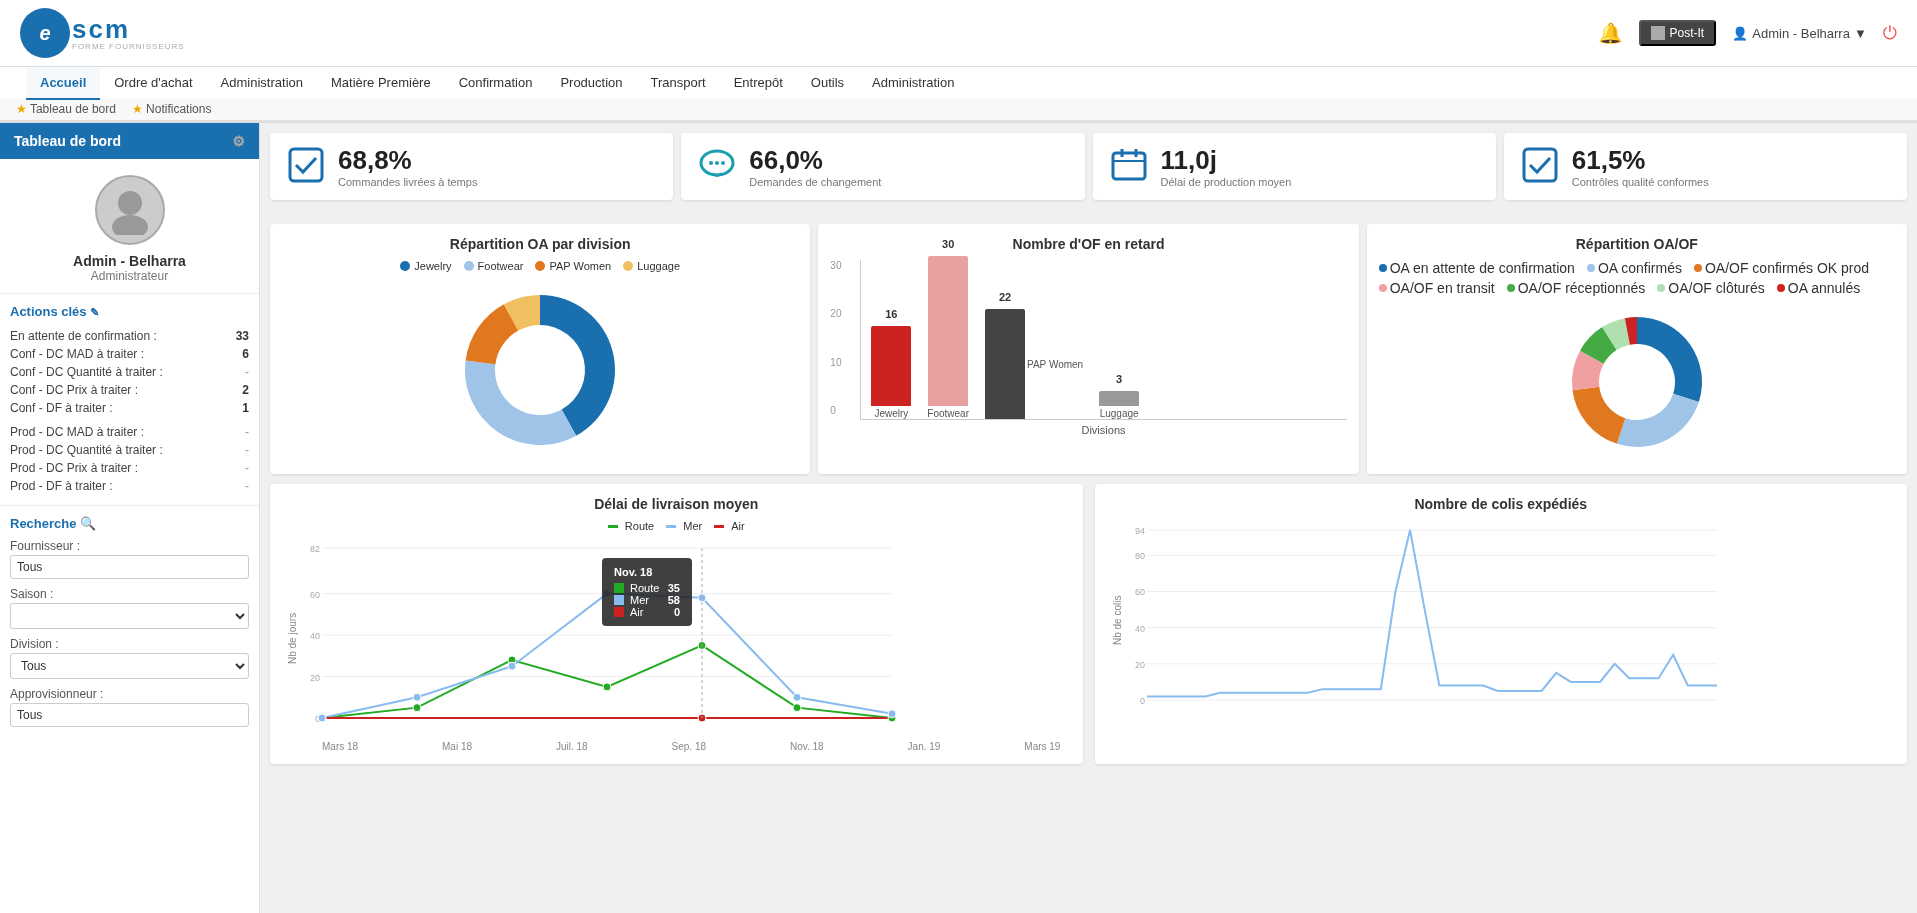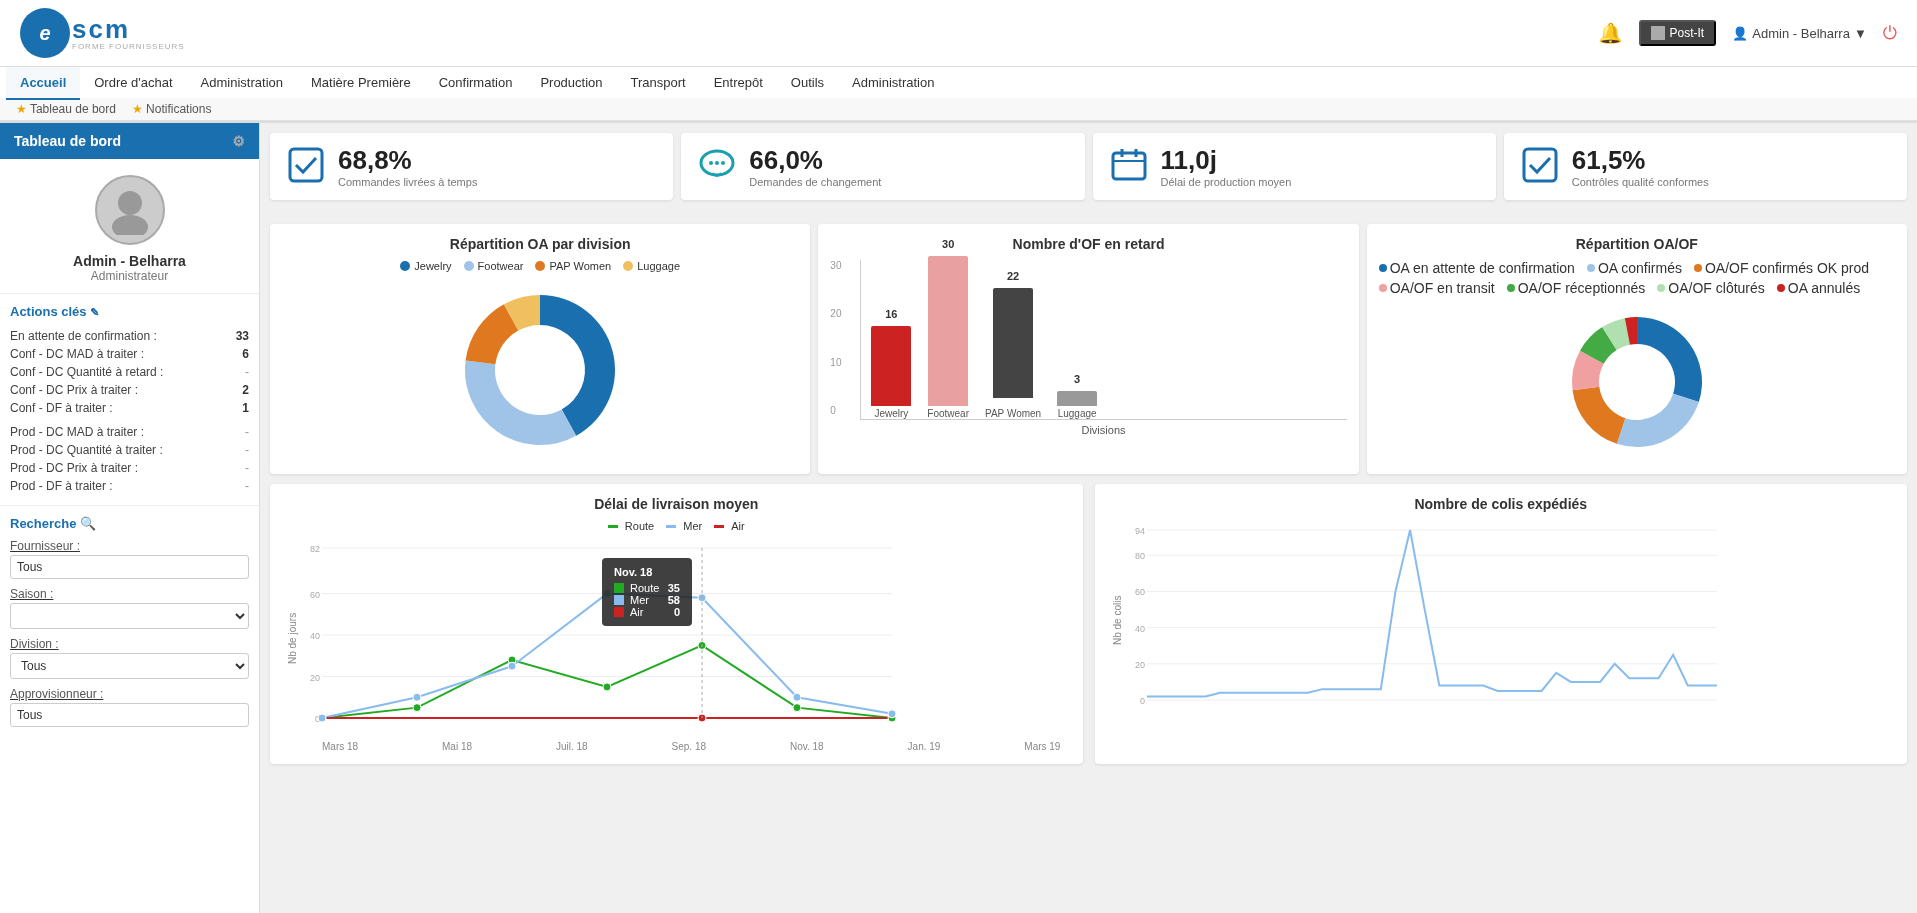--- a/index.html
+++ b/index.html
@@ -7,21 +7,21 @@
 
     
     .header { background: #fff; border-bottom: 1px solid #ddd; padding: 8px 20px; display: flex; align-items: center; justify-content: space-between; }
     .logo { display: flex; align-items: center; }
     .header-right { display: flex; align-items: center; gap: 16px; font-size: 13px; color: #444; }
     .postit-btn { background: #444; color: white; padding: 4px 10px; font-size: 12px; border-radius: 3px; cursor: pointer; display: flex; align-items: center; gap: 4px; }
     .admin-btn { display: flex; align-items: center; gap: 4px; cursor: pointer; font-size: 13px; }
 
     
     .nav { background: #fff; border-bottom: 2px solid #ddd; }
-    .nav-tabs { display: flex; list-style: none; padding: 0 6px; }
+    .nav-tabs { display: flex; list-style: none; padding: 0 26px; }
     .nav-tabs li { padding: 8px 14px; font-size: 13px; cursor: pointer; border-bottom: 2px solid transparent; margin-bottom: -2px; }
     .nav-tabs li.active { border-bottom: 2px solid #1a6faf; color: #1a6faf; font-weight: bold; background: #f5f9fc; }
     .breadcrumb { background: #f8f8f8; padding: 4px 16px; font-size: 12px; color: #555; border-bottom: 1px solid #e0e0e0; display: flex; gap: 16px; }
     .breadcrumb span { cursor: pointer; }
     .breadcrumb span::before { content: '★ '; color: #f0a500; }
 
     
     .main { display: flex; height: calc(100vh - 110px); overflow: hidden; }
 
     
@@ -33,21 +33,21 @@
     .sidebar-role { font-size: 12px; color: #777; }
 
     .actions-section { padding: 10px; border-bottom: 1px solid #eee; }
     .section-title { color: #1a6faf; font-weight: bold; font-size: 13px; margin-bottom: 8px; }
     .action-row { display: flex; justify-content: space-between; padding: 2px 0; font-size: 12px; color: #444; }
     .action-row .value { font-weight: bold; color: #333; }
     .action-row .dash { color: #999; }
 
     .search-section { padding: 10px; }
     .search-title { color: #1a6faf; font-weight: bold; font-size: 13px; margin-bottom: 8px; display: flex; align-items: center; gap: 4px; }
-    .form-group { margin-bottom: 8px; text-decoration: underline; }
+    .form-group { margin-bottom: 8px; }
     .form-group label { font-size: 12px; color: #555; display: block; margin-bottom: 2px; }
     .form-group input, .form-group select { width: 100%; padding: 4px 6px; border: 1px solid #ccc; border-radius: 3px; font-size: 12px; color: #333; background: white; }
     .form-group select { appearance: auto; }
 
     
     .content { flex: 1; overflow-y: auto; padding: 10px; background: #f0f0f0; }
 
     
     .kpi-row { display: flex; gap: 8px; margin-bottom: 10px; }
     .kpi-card { flex: 1; background: #fff; border-radius: 4px; padding: 12px 16px; display: flex; align-items: center; gap: 12px; box-shadow: 0 1px 3px rgba(0,0,0,0.1); }
@@ -146,21 +146,21 @@
       <div id="actions-list">
           <div class="action-row">
             <span>En attente de confirmation :</span>
             <span class="value">33</span>
           </div>
           <div class="action-row">
             <span>Conf - DC MAD à traiter :</span>
             <span class="value">6</span>
           </div>
           <div class="action-row">
-            <span>Conf - DC Quantité à retard :</span>
+            <span>Conf - DC Quantité à traiter :</span>
             <span class="dash">-</span>
           </div>
           <div class="action-row">
             <span>Conf - DC Prix à traiter :</span>
             <span class="value">2</span>
           </div>
           <div class="action-row" style="margin-bottom: 6px;">
             <span>Conf - DF à traiter :</span>
             <span class="value">1</span>
           </div>
@@ -307,21 +307,21 @@
     <span style="font-size:10px;color:#555;">Jewelry</span>
               </div>
               <div style="display: flex; flex-direction: column; align-items: center; gap: 2px; position: relative;">
     <div style="position:relative;width:40px;">
       <div style="width:40px;height:150px;background:#e8a0a0;border-radius:2px 2px 0 0;position:relative;">
         <span style="position:absolute;top:-18px;left:50%;transform:translateX(-50%);font-size:11px;font-weight:bold;">30</span>
       </div>
     </div>
     <span style="font-size:10px;color:#555;">Footwear</span>
               </div>
-              <div style="display: flex; flex-direction: column; align-items: center; gap: 10px; position: relative;">
+              <div style="display: flex; flex-direction: row; align-items: center; gap: 2px; position: relative;">
     <div style="position:relative;width:40px;">
       <div style="width:40px;height:109.99999999999999px;background:#444;border-radius:2px 2px 0 0;position:relative;">
         <span style="position:absolute;top:-18px;left:50%;transform:translateX(-50%);font-size:11px;font-weight:bold;">22</span>
       </div>
     </div>
     <span style="font-size:10px;color:#555;">PAP Women</span>
               </div>
               <div style="display: flex; flex-direction: column; align-items: center; gap: 2px; position: relative;">
     <div style="position:relative;width:40px;">
       <div style="width:40px;height:15px;background:#999;border-radius:2px 2px 0 0;position:relative;">

